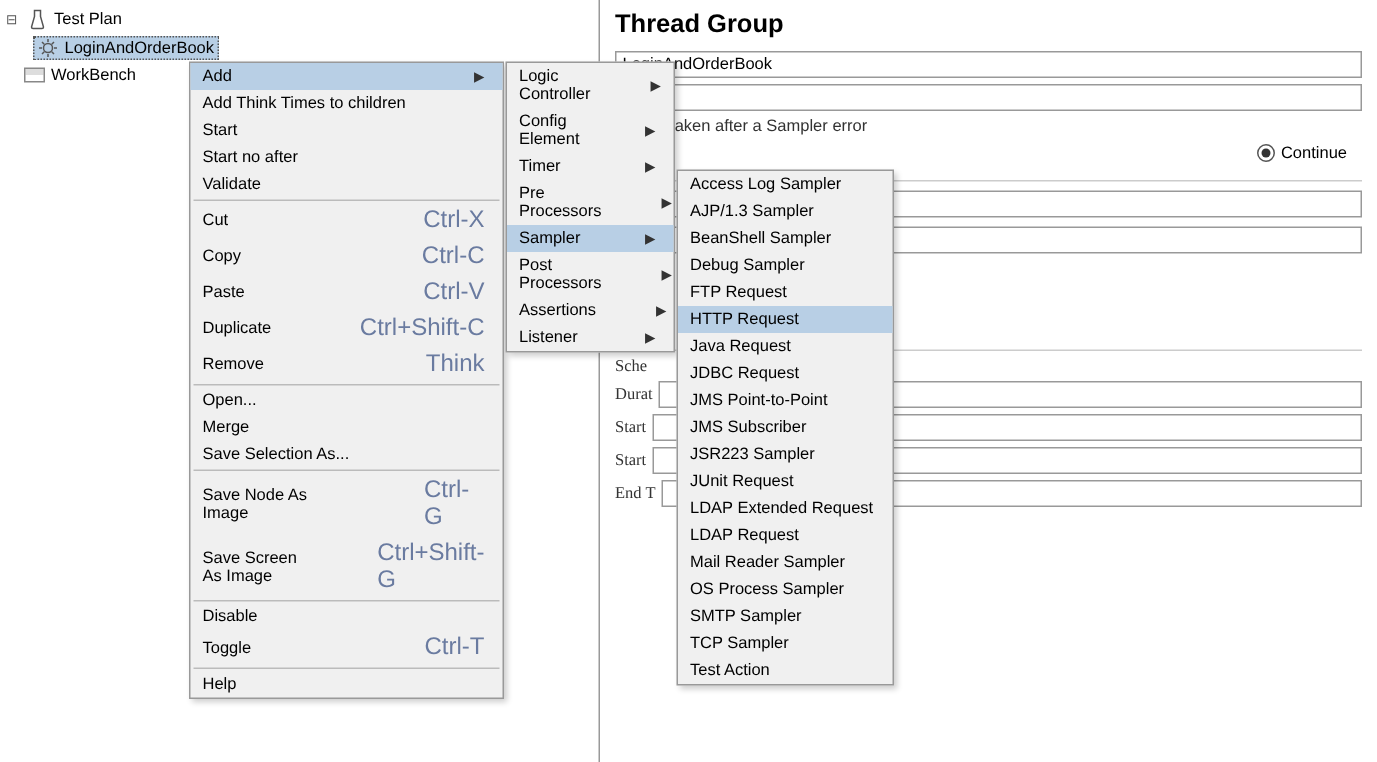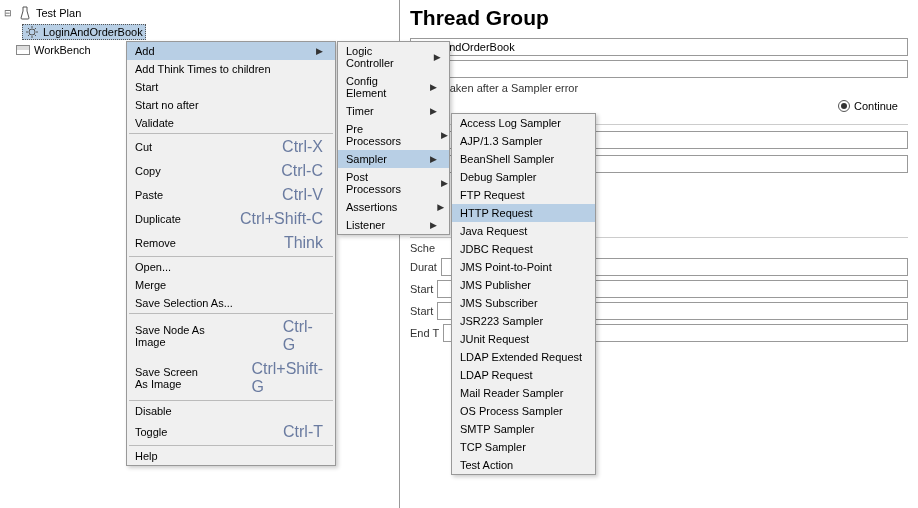--- a/index.html
+++ b/index.html
@@ -22,24 +22,24 @@
   .menu-item.highlighted { background: #b8cfe5; }
   .menu-item.disabled { color: #999; }
   .menu-item .shortcut { color: #6a7ba0; font-size: 16px; margin-left: 30px; }
   .menu-item .arrow { font-size: 9px; color: #333; margin-left: 20px; }
   .menu-sep { height: 1px; background: #bbb; margin: 1px 2px; }
   
   .menu1 { top: 41px; left: 126px; width: 210px; }
   .menu2 { top: 41px; left: 337px; width: 113px; }
   .menu3 { top: 113px; left: 451px; width: 145px; text-align: center; }
   
-  .panel-title { font-size: 21px; font-weight: bold; margin-bottom: 8px; }
+  .panel-title { font-size: 17px; font-weight: bold; margin-bottom: 8px; }
   .form-row { display: flex; align-items: center; margin-bottom: 4px; gap: 4px; }
   .form-input { border: 1px solid #999; padding: 2px 4px; flex: 1; height: 18px; background: #fff; }
-  .form-label { white-space: nowrap; }
+  .form-label { white-space: nowrap; font-family: Liberation Serif, serif; }
   .radio-row { display: flex; align-items: center; gap: 4px; }
   .radio { width: 12px; height: 12px; border: 1px solid #555; border-radius: 50%; display: inline-flex; align-items: center; justify-content: center; }
   .radio.checked::after { content: ''; width: 6px; height: 6px; background: #333; border-radius: 50%; }
   .checkbox { width: 12px; height: 12px; border: 1px solid #555; background: #fff; display: inline-block; }
   .right-content { position: relative; }
   .cut-text { color: #333; }
 </style>
 </head>
 <body>
 
@@ -259,23 +259,20 @@
   <div class="menu-item">
       <span>Java Request</span>
     </div>
   <div class="menu-item">
       <span>JDBC Request</span>
     </div>
   <div class="menu-item">
       <span>JMS Point-to-Point</span>
     </div>
   <div class="menu-item">
-      <span>JMS Publisher</span>
-    </div>
-  <div class="menu-item">
       <span>JMS Subscriber</span>
     </div>
   <div class="menu-item">
       <span>JSR223 Sampler</span>
     </div>
   <div class="menu-item">
       <span>JUnit Request</span>
     </div>
   <div class="menu-item">
       <span>LDAP Extended Request</span>

